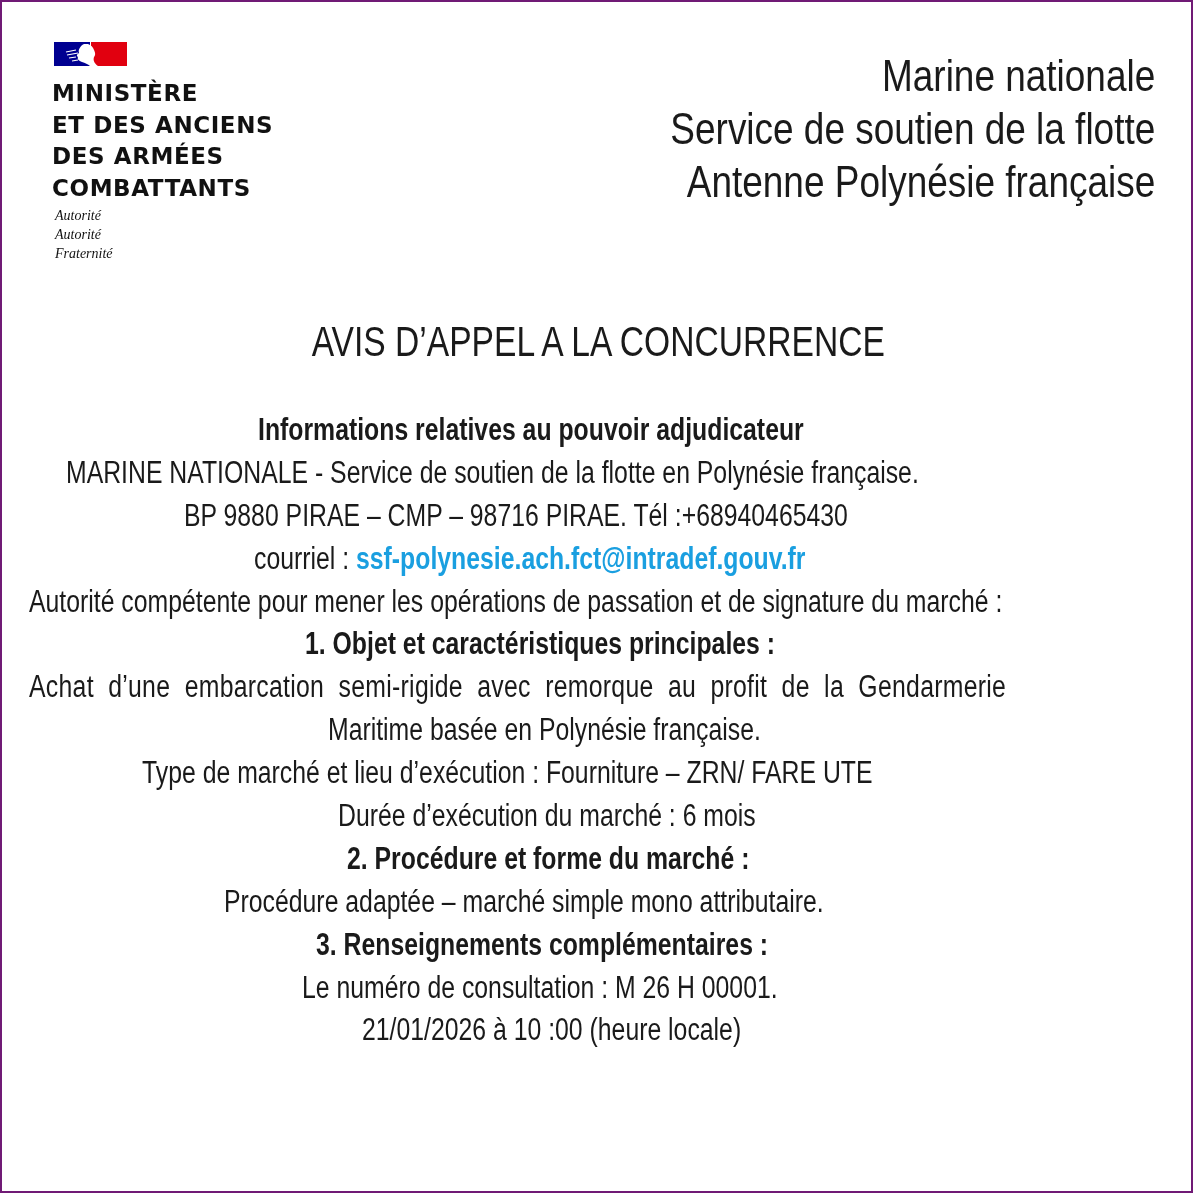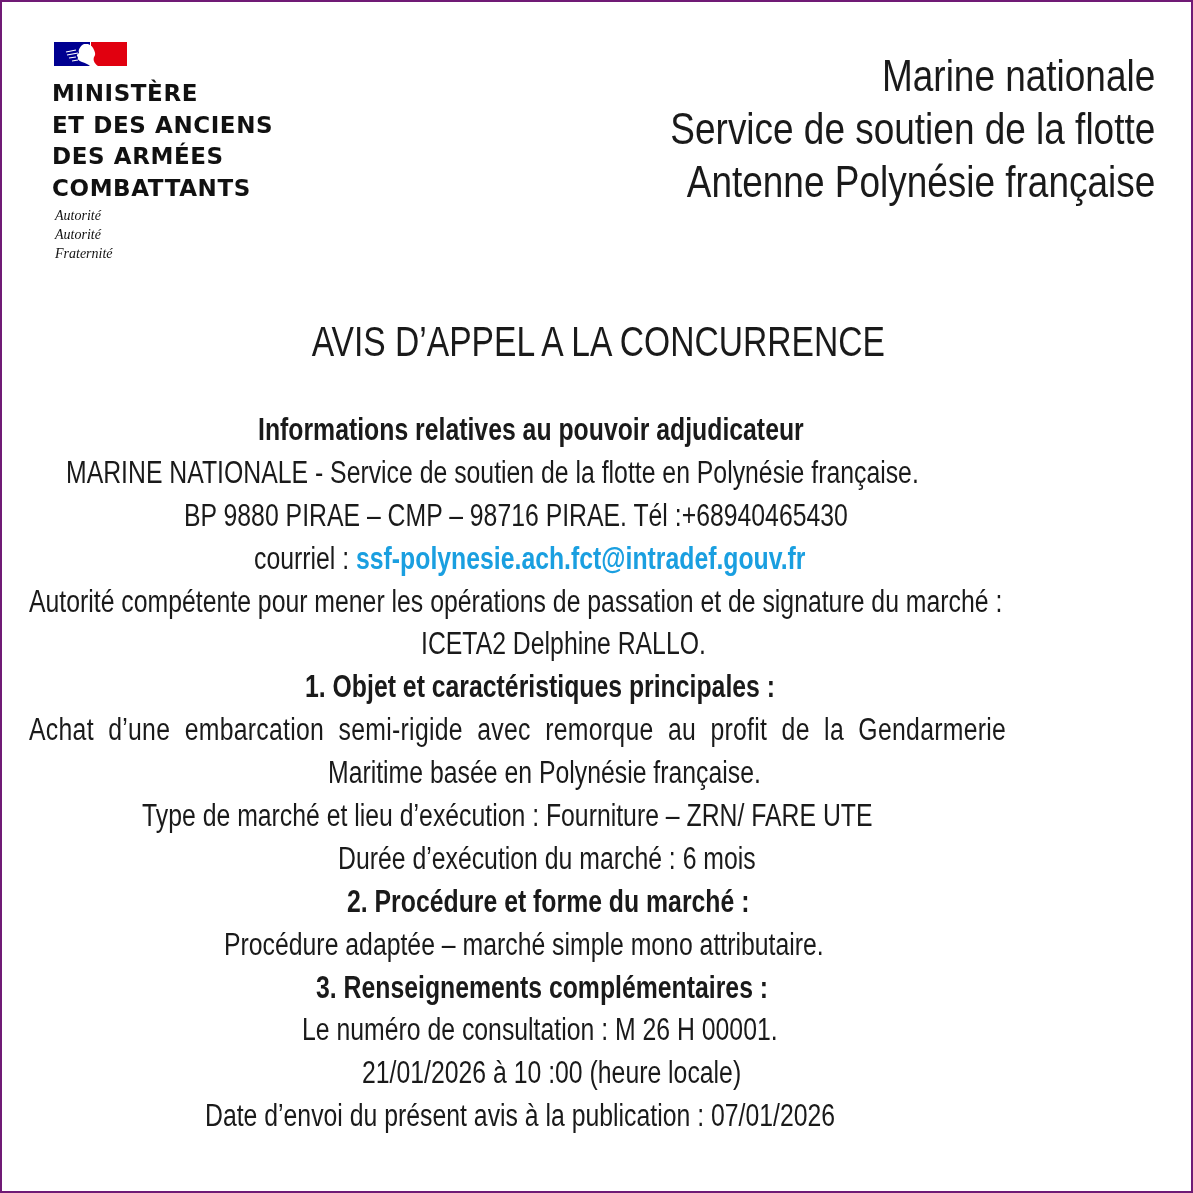--- a/index.html
+++ b/index.html
@@ -81,30 +81,28 @@
   <div class="title">
     <span>AVIS D’APPEL A LA CONCURRENCE</span>
   </div>
 
   <div class="body">
     <div class="line b"><span class="inner">Informations relatives au pouvoir adjudicateur</span></div>
     <div class="line"><span class="inner">MARINE NATIONALE - Service de soutien de la flotte en Polynésie française.</span></div>
     <div class="line"><span class="inner">BP 9880 PIRAE – CMP – 98716 PIRAE. Tél :+68940465430</span></div>
     <div class="line"><span class="inner"><span>courriel : </span><span class="link">ssf-polynesie.ach.fct@intradef.gouv.fr</span></span></div>
     <div class="line"><span class="inner">Autorité compétente pour mener les opérations de passation et de signature du marché :</span></div>
-    <div class="line"><span class="inner">ICETA2 Delphine RALLO.</span></div>
 
     <div class="line b"><span class="inner">1. Objet et caractéristiques principales :</span></div>
     <div class="line justify"><span class="inner">Achat d’une embarcation semi-rigide avec remorque au profit de la Gendarmerie</span></div>
     <div class="line"><span class="inner">Maritime basée en Polynésie française.</span></div>
     <div class="line"><span class="inner">Type de marché et lieu d’exécution : Fourniture – ZRN/ FARE UTE</span></div>
     <div class="line"><span class="inner">Durée d’exécution du marché : 6 mois</span></div>
 
     <div class="line b"><span class="inner">2. Procédure et forme du marché :</span></div>
     <div class="line"><span class="inner">Procédure adaptée – marché simple mono attributaire.</span></div>
 
     <div class="line b"><span class="inner">3. Renseignements complémentaires :</span></div>
     <div class="line"><span class="inner">Le numéro de consultation : M 26 H 00001.</span></div>
 
     <div class="line"><span class="inner">21/01/2026 à 10 :00 (heure locale)</span></div>
-    <div class="line"><span class="inner">Date d’envoi du présent avis à la publication : 07/01/2026</span></div>
   </div>
 </div>
 
 </body></html>

